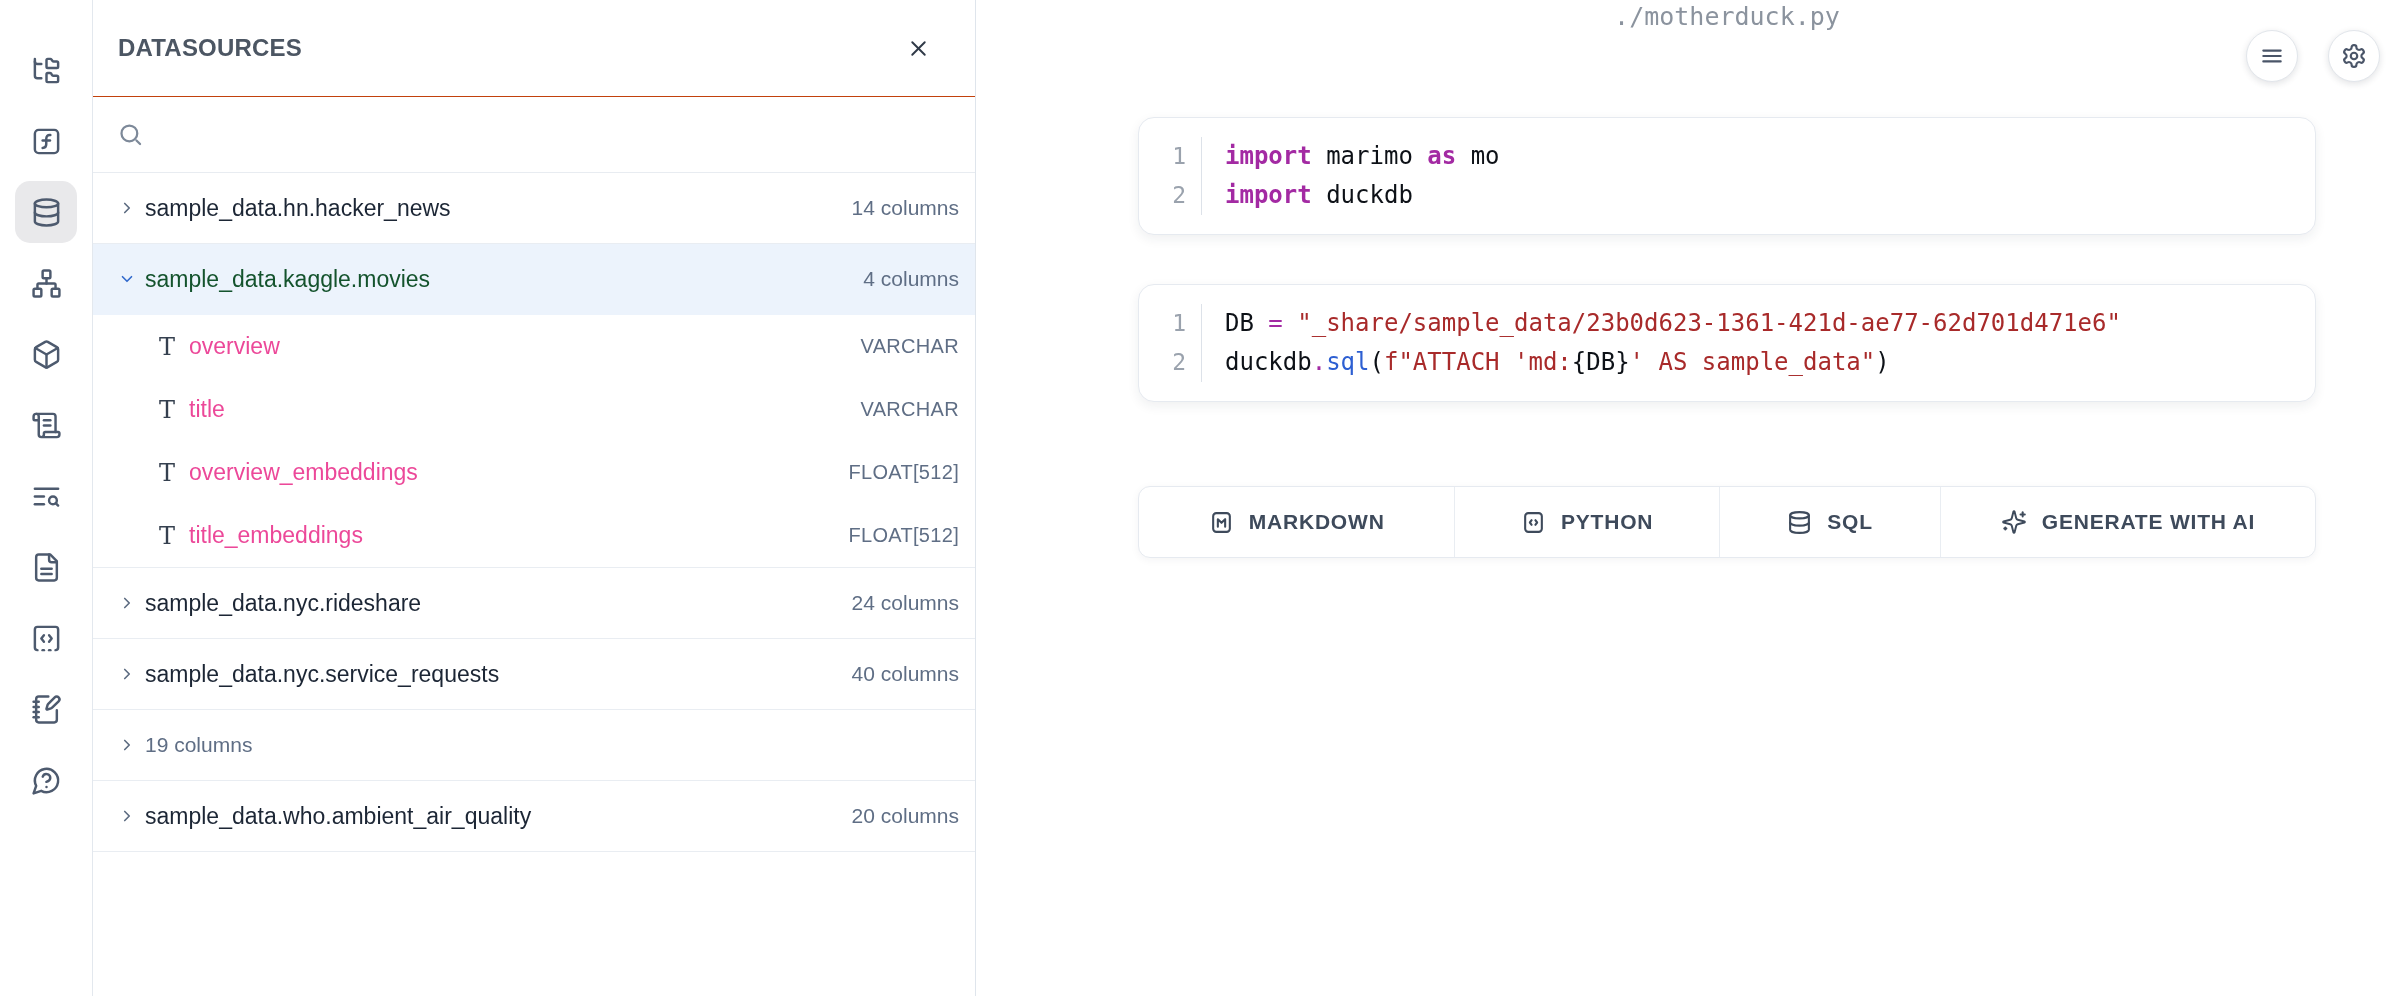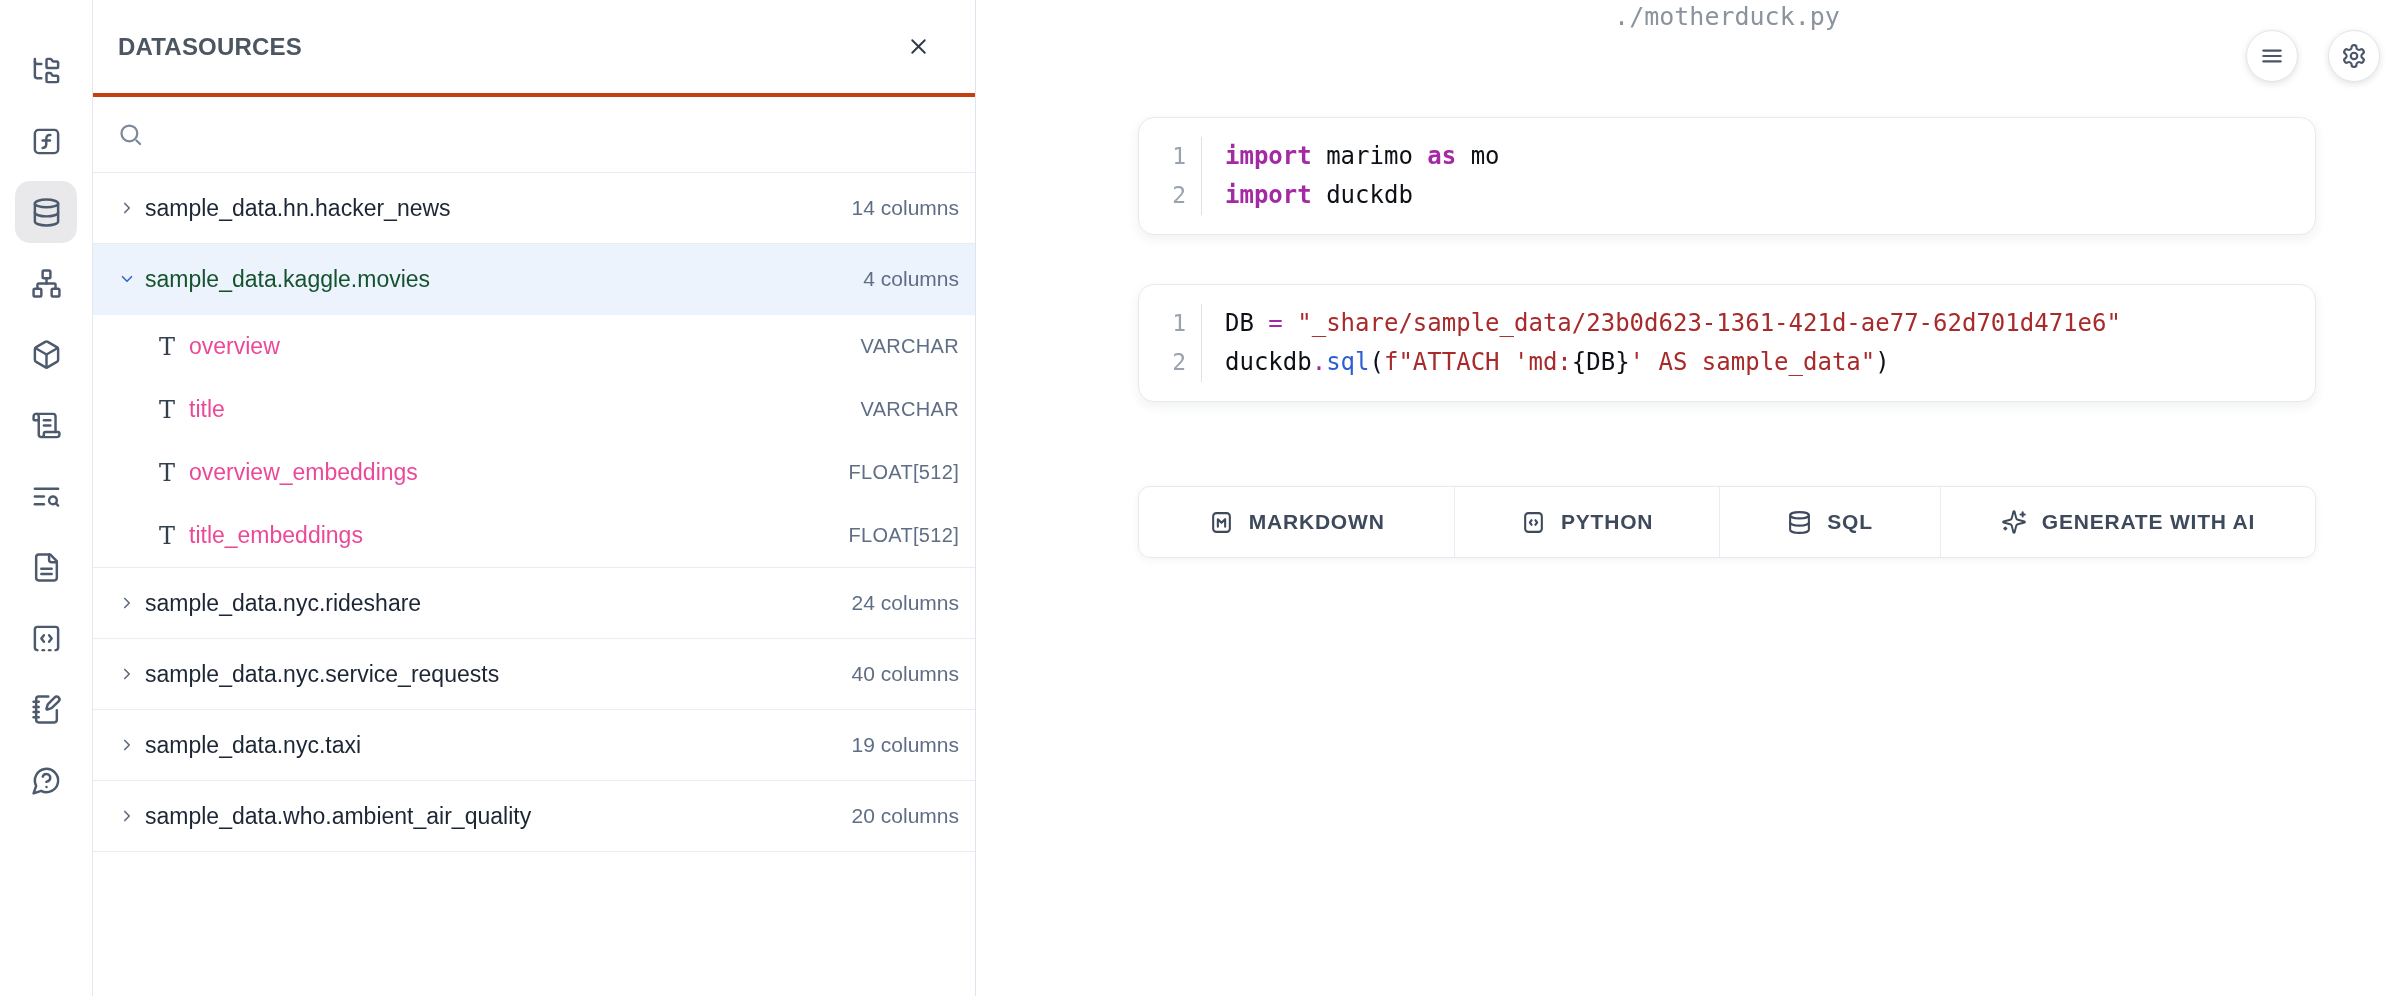--- a/index.html
+++ b/index.html
@@ -31,21 +31,21 @@
   
   .panel {
     width: 883px; flex: 0 0 883px; height: 100%;
     border-right: 1px solid #dfe5ec;
     display: flex; flex-direction: column; background: #fff;
   }
   .panel-header {
     height: 97px; flex: 0 0 97px;
     display: flex; align-items: center; justify-content: space-between;
     padding: 0 44px 0 25px;
-    border-bottom: 4px solid #c2410c;
+    border-bottom: 1px solid #c2410c;
   }
   .panel-title { font-size: 24px; font-weight: 700; color: #4c5663; letter-spacing: .2px; }
   .close-btn { width: 26px; height: 26px; display: flex; align-items: center; justify-content: center; color: #2f3947; cursor: pointer; background: none; border: none; }
   .search-row {
     height: 76px; flex: 0 0 76px;
     display: flex; align-items: center; gap: 26px;
     padding: 0 24px;
     border-bottom: 1px solid #e8ecf1;
     color: #7d8999;
   }
@@ -331,21 +331,20 @@
         <span class="tname">sample_data.nyc.service_requests</span>
         <span class="tmeta">40 columns</span>
       </div>
 
       <div class="trow">
         <span class="chev">
             <svg class="ic" width="18" height="18" viewBox="0 0 24 24" style="stroke-width:2.2">
               <path d="m9 6 6 6-6 6"></path>
             </svg>
           </span>
-        <span class="tname">sample_data.nyc.taxi</span>
         <span class="tmeta">19 columns</span>
       </div>
 
       <div class="trow">
         <span class="chev">
             <svg class="ic" width="18" height="18" viewBox="0 0 24 24" style="stroke-width:2.2">
               <path d="m9 6 6 6-6 6"></path>
             </svg>
           </span>
         <span class="tname">sample_data.who.ambient_air_quality</span>

